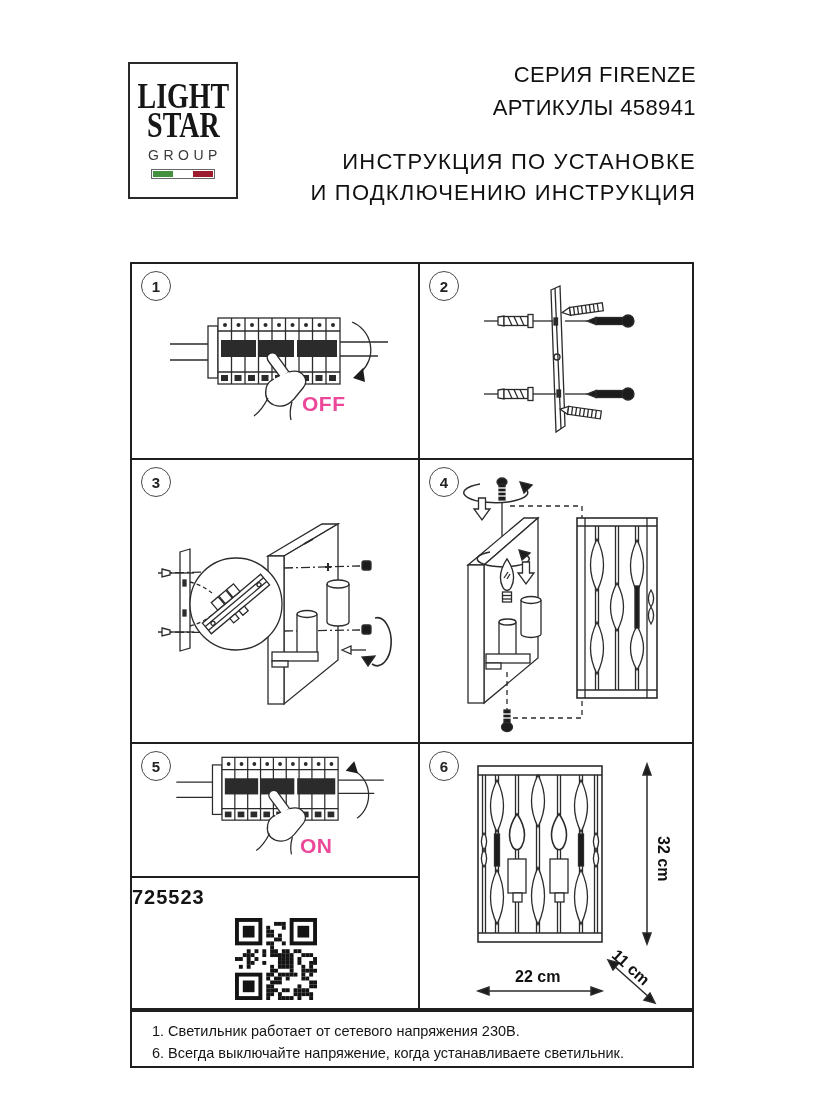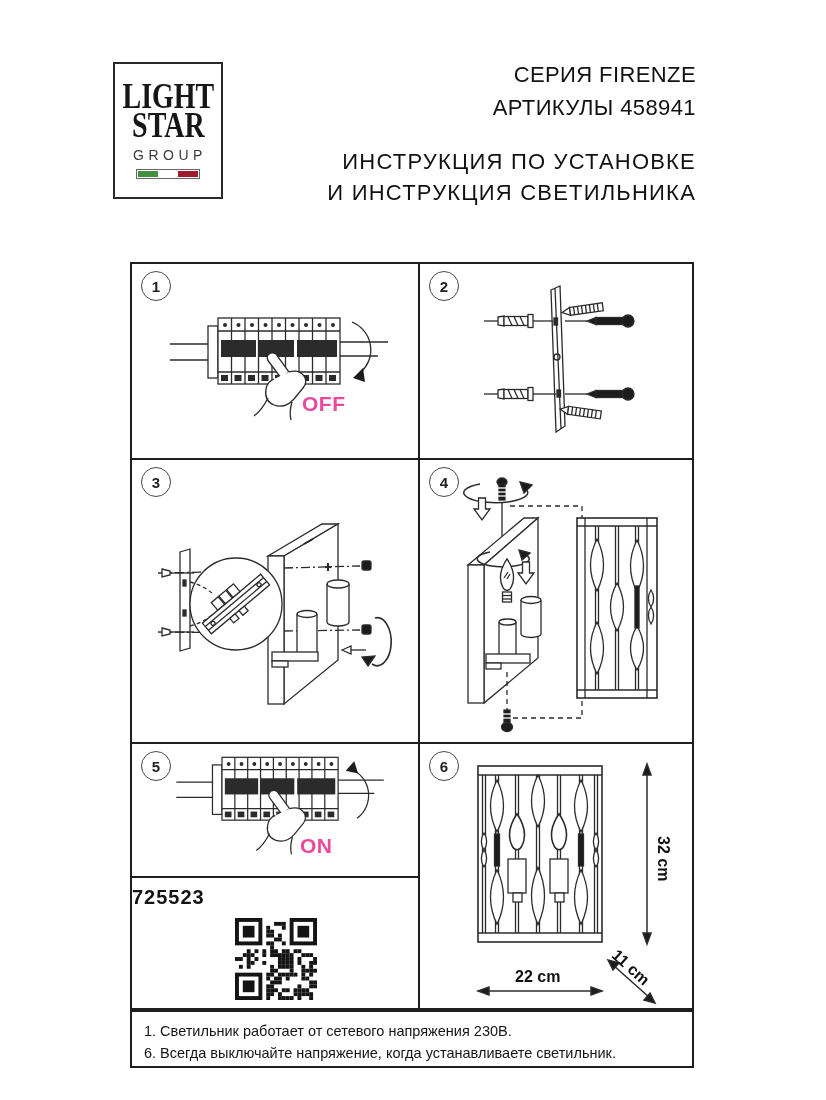--- a/index.html
+++ b/index.html
@@ -1,20 +1,20 @@
 <!DOCTYPE html>
 <html><head>
 <meta charset="utf-8">
 <style>
   html,body{margin:0;padding:0;background:#e8e8e8;}
   .page{position:relative;width:826px;height:1100px;background:#ffffff;margin:0 auto;
         font-family:"Liberation Sans",sans-serif;color:#1c1c1c;overflow:hidden;}
 
   
-  .logo-box{position:absolute;left:113px;top:62px;width:106px;height:133px;
+  .logo-box{position:absolute;left:128px;top:62px;width:106px;height:133px;
             border:2px solid #2a2a2a;display:flex;flex-direction:column;
             align-items:center;justify-content:center;background:#fff;}
   .logo-word{font-family:"Liberation Serif","DejaVu Serif",serif;font-weight:700;
              font-size:35px;line-height:.84;transform:scaleX(.8);color:#161616;}
   .logo-group{font-size:14px;letter-spacing:4.5px;color:#3a3a3a;margin:7px 0 0 4px;}
   .logo-flag{margin-top:6px;display:block;}
 
   .header-text{position:absolute;right:130px;top:58px;text-align:right;font-weight:400;color:#111;}
   .ht-series{font-size:22px;line-height:1.5;letter-spacing:.4px;}
   .ht-instruction{margin-top:22px;font-size:22px;line-height:1.42;letter-spacing:1.2px;}
@@ -43,21 +43,21 @@
   .rot90{transform:rotate(90deg);transform-origin:0 0;}
   .rot42{transform:rotate(42deg);transform-origin:0 0;}
 
   .qr-article{position:absolute;left:0;top:8px;width:100%;text-align:left;
               font-size:20px;font-weight:700;letter-spacing:1px;color:#141414;}
   .qr-svg{position:absolute;left:103px;top:40px;}
 
   
   .footer{position:absolute;left:130px;top:1010px;width:564px;height:58px;
           border:2px solid #1f1f1f;box-sizing:border-box;background:#fff;
-          padding:8px 12px;font-size:14.5px;line-height:1.55;color:#151515;}
+          padding:8px 20px;font-size:14.5px;line-height:1.55;color:#151515;}
 
   svg{display:block;}
   .ln{stroke:#2b2b2b;stroke-width:1.3;fill:none;}
 </style>
 </head>
 <body>
 
 <svg width="0" height="0" style="position:absolute" aria-hidden="true">
   <defs>
     <path id="lens" d="M0 -26 C 4.5 -17 6.5 -8 6.5 0 C 6.5 8 4.5 17 0 26 C -4.5 17 -6.5 8 -6.5 0 C -6.5 -8 -4.5 -17 0 -26 Z"></path>
@@ -81,21 +81,21 @@
     </svg>
   </div>
 
   <div class="header-text">
     <div class="ht-series">
       <div>СЕРИЯ FIRENZE</div>
       <div>АРТИКУЛЫ 458941</div>
     </div>
     <div class="ht-instruction">
       <div>ИНСТРУКЦИЯ ПО УСТАНОВКЕ</div>
-      <div>И ИНСТРУКЦИЯ СВЕТИЛЬНИКА</div>
+      <div>И ПОДКЛЮЧЕНИЮ ИНСТРУКЦИЯ</div>
     </div>
   </div>
 
   <div class="grid">
 
     <div class="cell cell-1 br bb">
       <div class="step-num">1</div>
       <svg class="illus" style="left:32px;top:32px" width="232" height="152" viewBox="0 0 232 152">
         <g class="ln">
           <line x1="6" y1="48" x2="52" y2="48"></line>

